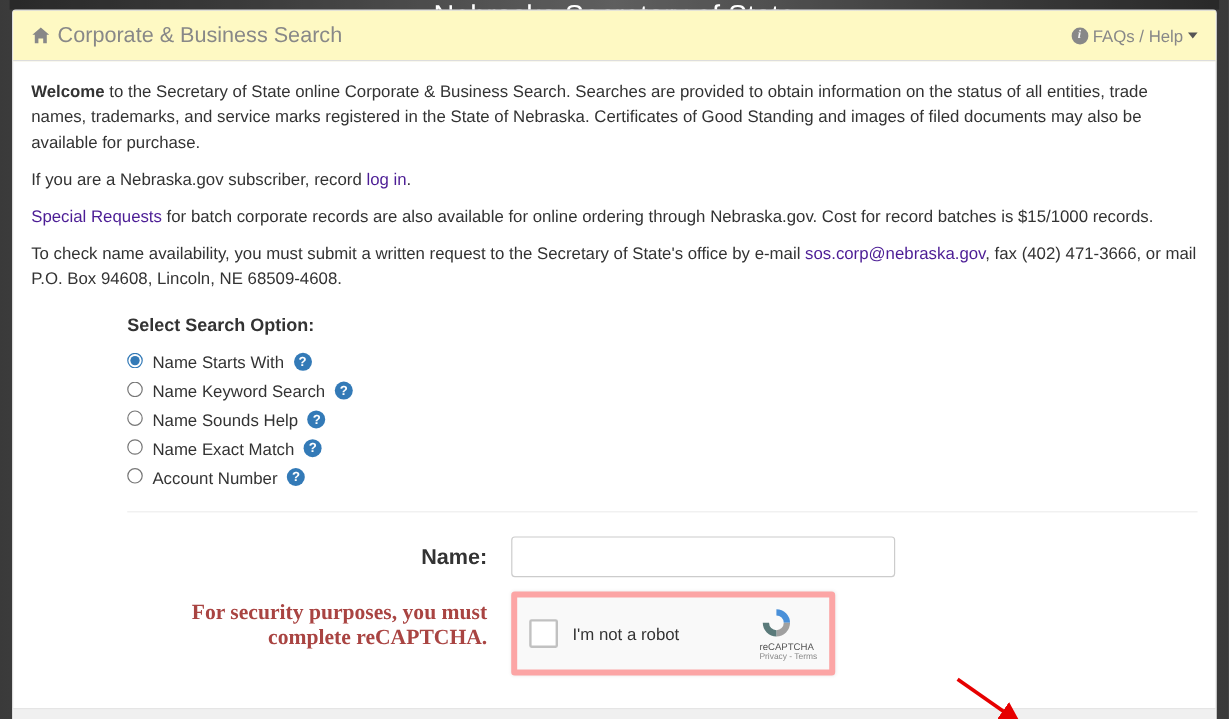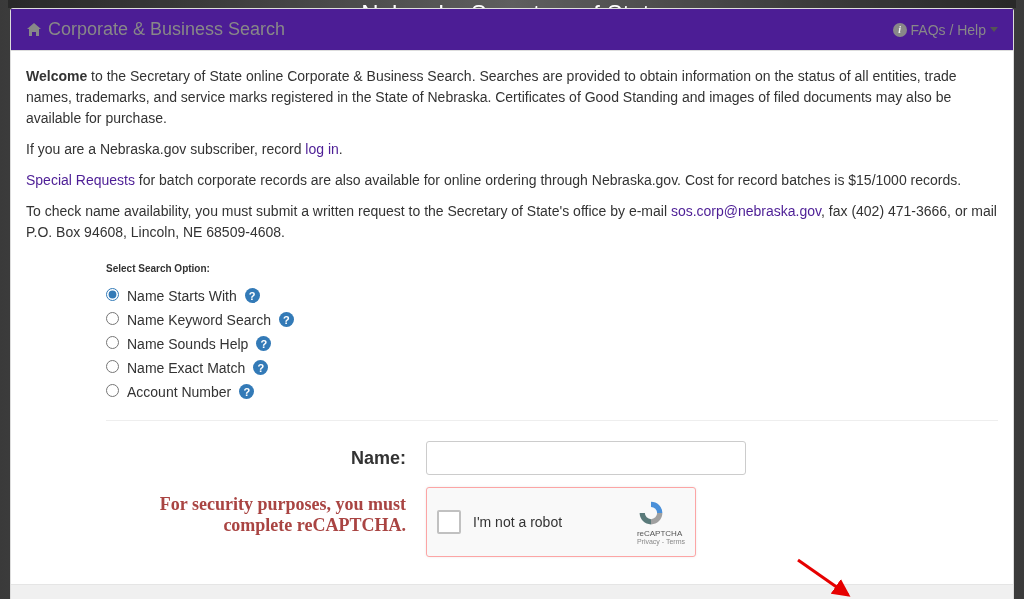--- a/index.html
+++ b/index.html
@@ -24,21 +24,21 @@
     overflow: hidden;
   }
   .panel {
     background: #fff;
     border: 1px solid #ddd;
     border-radius: 3px;
     margin: 0 2px;
     box-shadow: 0 1px 1px rgba(0,0,0,0.05);
   }
   .panel-heading {
-    background: #4c1d95;
+    background: #fef9c3;
     border-bottom: 1px solid #ddd;
     padding: 10px 15px;
     display: flex;
     justify-content: space-between;
     align-items: center;
     color: #888;
   }
   .panel-heading .title {
     font-size: 18px;
     color: #888;
@@ -87,21 +87,21 @@
     margin-bottom: 10px;
     color: #333;
     line-height: 1.5;
   }
   a.link { color: #4c1d95; text-decoration: none; cursor: pointer; }
   .search-form {
     margin: 20px 0 0 80px;
   }
   .search-form h4 {
     font-weight: bold;
-    font-size: 10px;
+    font-size: 15px;
     margin-bottom: 14px;
   }
   .radio-opt {
     display: flex;
     align-items: flex-start;
     gap: 8px;
     margin-bottom: 8px;
     font-size: 14px;
   }
   .radio-opt input[type=radio] {
@@ -141,21 +141,21 @@
     height: 34px;
     border: 1px solid #ccc;
     border-radius: 3px;
     padding: 6px 10px;
     font-size: 14px;
   }
   .red-text { color: #a94442; font-family: Liberation Serif, serif; }
   .recaptcha-box {
     width: 270px;
     height: 70px;
-    border: 1px solid #fca5a5;
+    border: 5px solid #fca5a5;
     border-radius: 3px;
     background: #f9f9f9;
     display: flex;
     align-items: center;
     padding: 0 10px;
     position: relative;
     box-shadow: 0 0 3px rgba(0,0,0,0.08);
   }
   .recaptcha-check {
     width: 24px;

